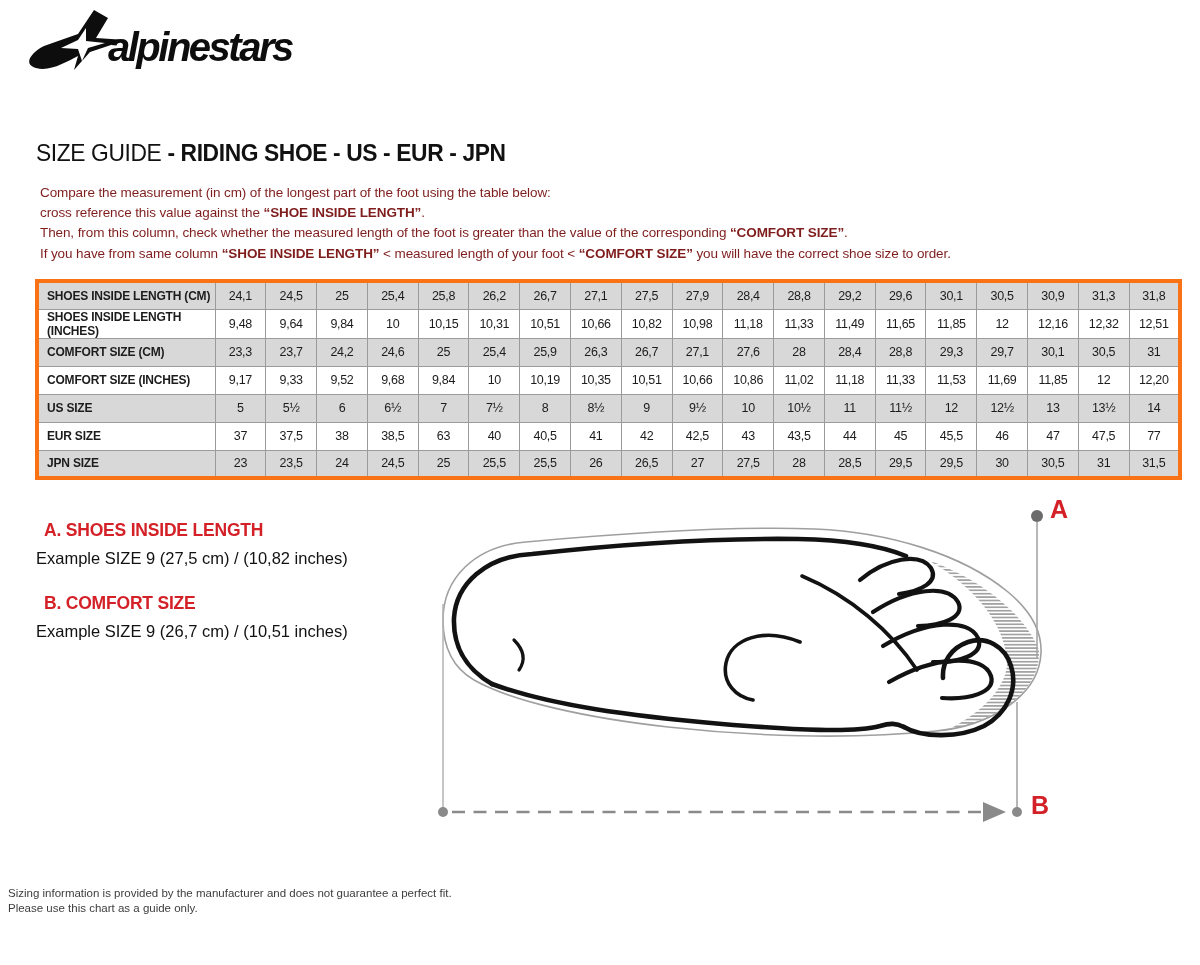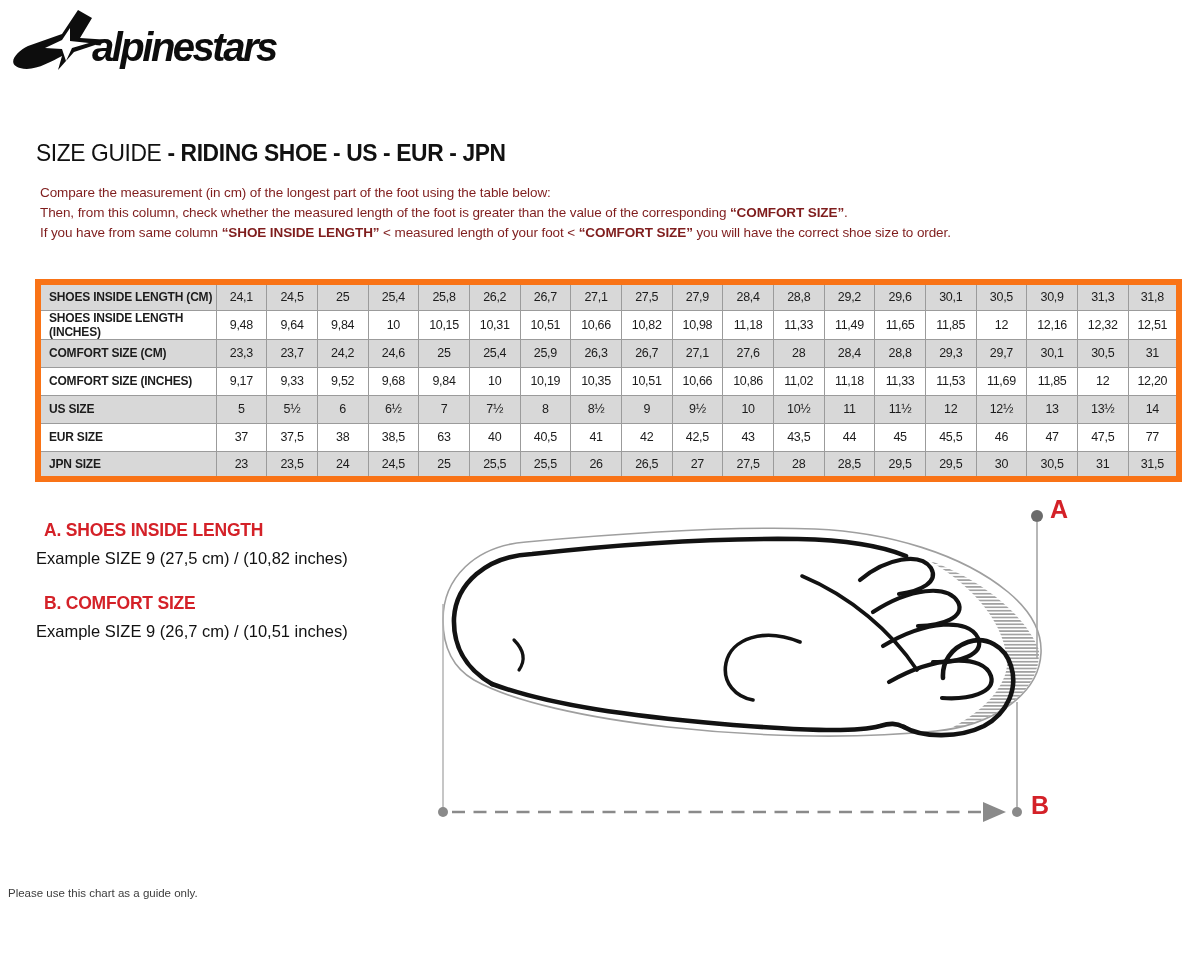--- a/index.html
+++ b/index.html
@@ -8,36 +8,36 @@
     --border-gray:#9b9b9b;
     --line-gray:#8a8a8a;
   }
   *{box-sizing:border-box;}
   html,body{margin:0;padding:0;}
   body{
     width:1200px;height:965px;position:relative;background:#fff;
     font-family:"Liberation Sans",sans-serif;color:#1a1a1a;overflow:hidden;
   }
   
-  .logo{position:absolute;left:12px;top:8px;width:300px;height:64px;}
+  .logo{position:absolute;left:28px;top:8px;width:300px;height:64px;}
   
   .title{
     position:absolute;left:36px;top:139px;margin:0;font-size:24px;color:#111;
     letter-spacing:-0.4px;white-space:nowrap;transform:scaleX(0.95);transform-origin:left center;
   }
   .title .t-light{font-weight:500;}
   .title .t-bold{font-weight:700;}
   
   .intro{position:absolute;left:40px;top:183px;font-size:13.5px;line-height:20.2px;color:#7f1d1d;letter-spacing:-0.1px;}
   .intro p{margin:0;}
   .intro b{font-weight:700;}
   
   table.size-table{
     position:absolute;left:35px;top:279px;width:1147px;border-collapse:collapse;
-    table-layout:fixed;border:6px solid #f97316;font-size:12.5px;color:#1c1c1c;
+    table-layout:fixed;border:4px solid #f97316;font-size:12.5px;color:#1c1c1c;
   }
   table.size-table th,table.size-table td{
     border:1px solid var(--border-gray);height:28px;padding:0;vertical-align:middle;
   }
   table.size-table th{
     width:178px;text-align:left;padding-left:8px;font-weight:700;font-size:12px;letter-spacing:-0.2px;
   }
   table.size-table td{text-align:center;letter-spacing:-0.3px;}
   table.size-table tr:nth-child(odd){background:var(--row-gray);}
   table.size-table tr:nth-child(even){background:#fff;}
@@ -66,20 +66,21 @@
       L 46,62 L 62,44 L 98,32 L 68,30 L 80,10 Z
       M 58,20 L 50,32 L 33,40 L 50,41 L 54,53 L 60,40 L 77,35 L 58,33 Z"></path>
     <text x="80" y="53" font-size="40" font-weight="bold" font-style="italic" letter-spacing="-2.5" font-family="Liberation Sans, sans-serif" fill="#0d0d0d">alpinestars</text>
   </svg>
 </header>
 
 <h1 class="title"><span class="t-light">SIZE GUIDE </span><span class="t-bold">- RIDING SHOE  - US - EUR - JPN</span></h1>
 
 <div class="intro">
   <p><span>Compare the measurement (in cm) of the longest part of the foot using the table below:</span></p>
+  <p><span>cross reference this value against the </span><b>“SHOE INSIDE LENGTH”</b><span>.</span></p>
   <p><span>Then, from this column, check whether the measured length of the foot is greater than the value of the corresponding </span><b>“COMFORT SIZE”</b><span>.</span></p>
   <p><span>If you have from same column </span><b>“SHOE INSIDE LENGTH”</b><span> &lt;  measured length of your foot  &lt; </span><b>“COMFORT SIZE”</b><span> you will have the correct shoe size to order.</span></p>
 </div>
 
 <table class="size-table">
   <tbody>
       <tr>
         <th>SHOES INSIDE LENGTH (CM)</th>
         <td>24,1</td>
         <td>24,5</td>
@@ -283,14 +284,15 @@
       <circle cx="13" cy="322" r="5" fill="#8a8a8a"></circle>
       <circle cx="587" cy="322" r="5" fill="#8a8a8a"></circle>
       <circle cx="607" cy="26" r="6" fill="#6b6b6b"></circle>
     </g>
   </svg>
   <span class="ab-label lblA">A</span>
   <span class="ab-label lblB">B</span>
 </div>
 
 <footer class="disclaimer">
+  <p>Sizing information is provided by the manufacturer and does not guarantee a perfect fit.</p>
   <p>Please use this chart as a guide only.</p>
 </footer>
 
 </body></html>

